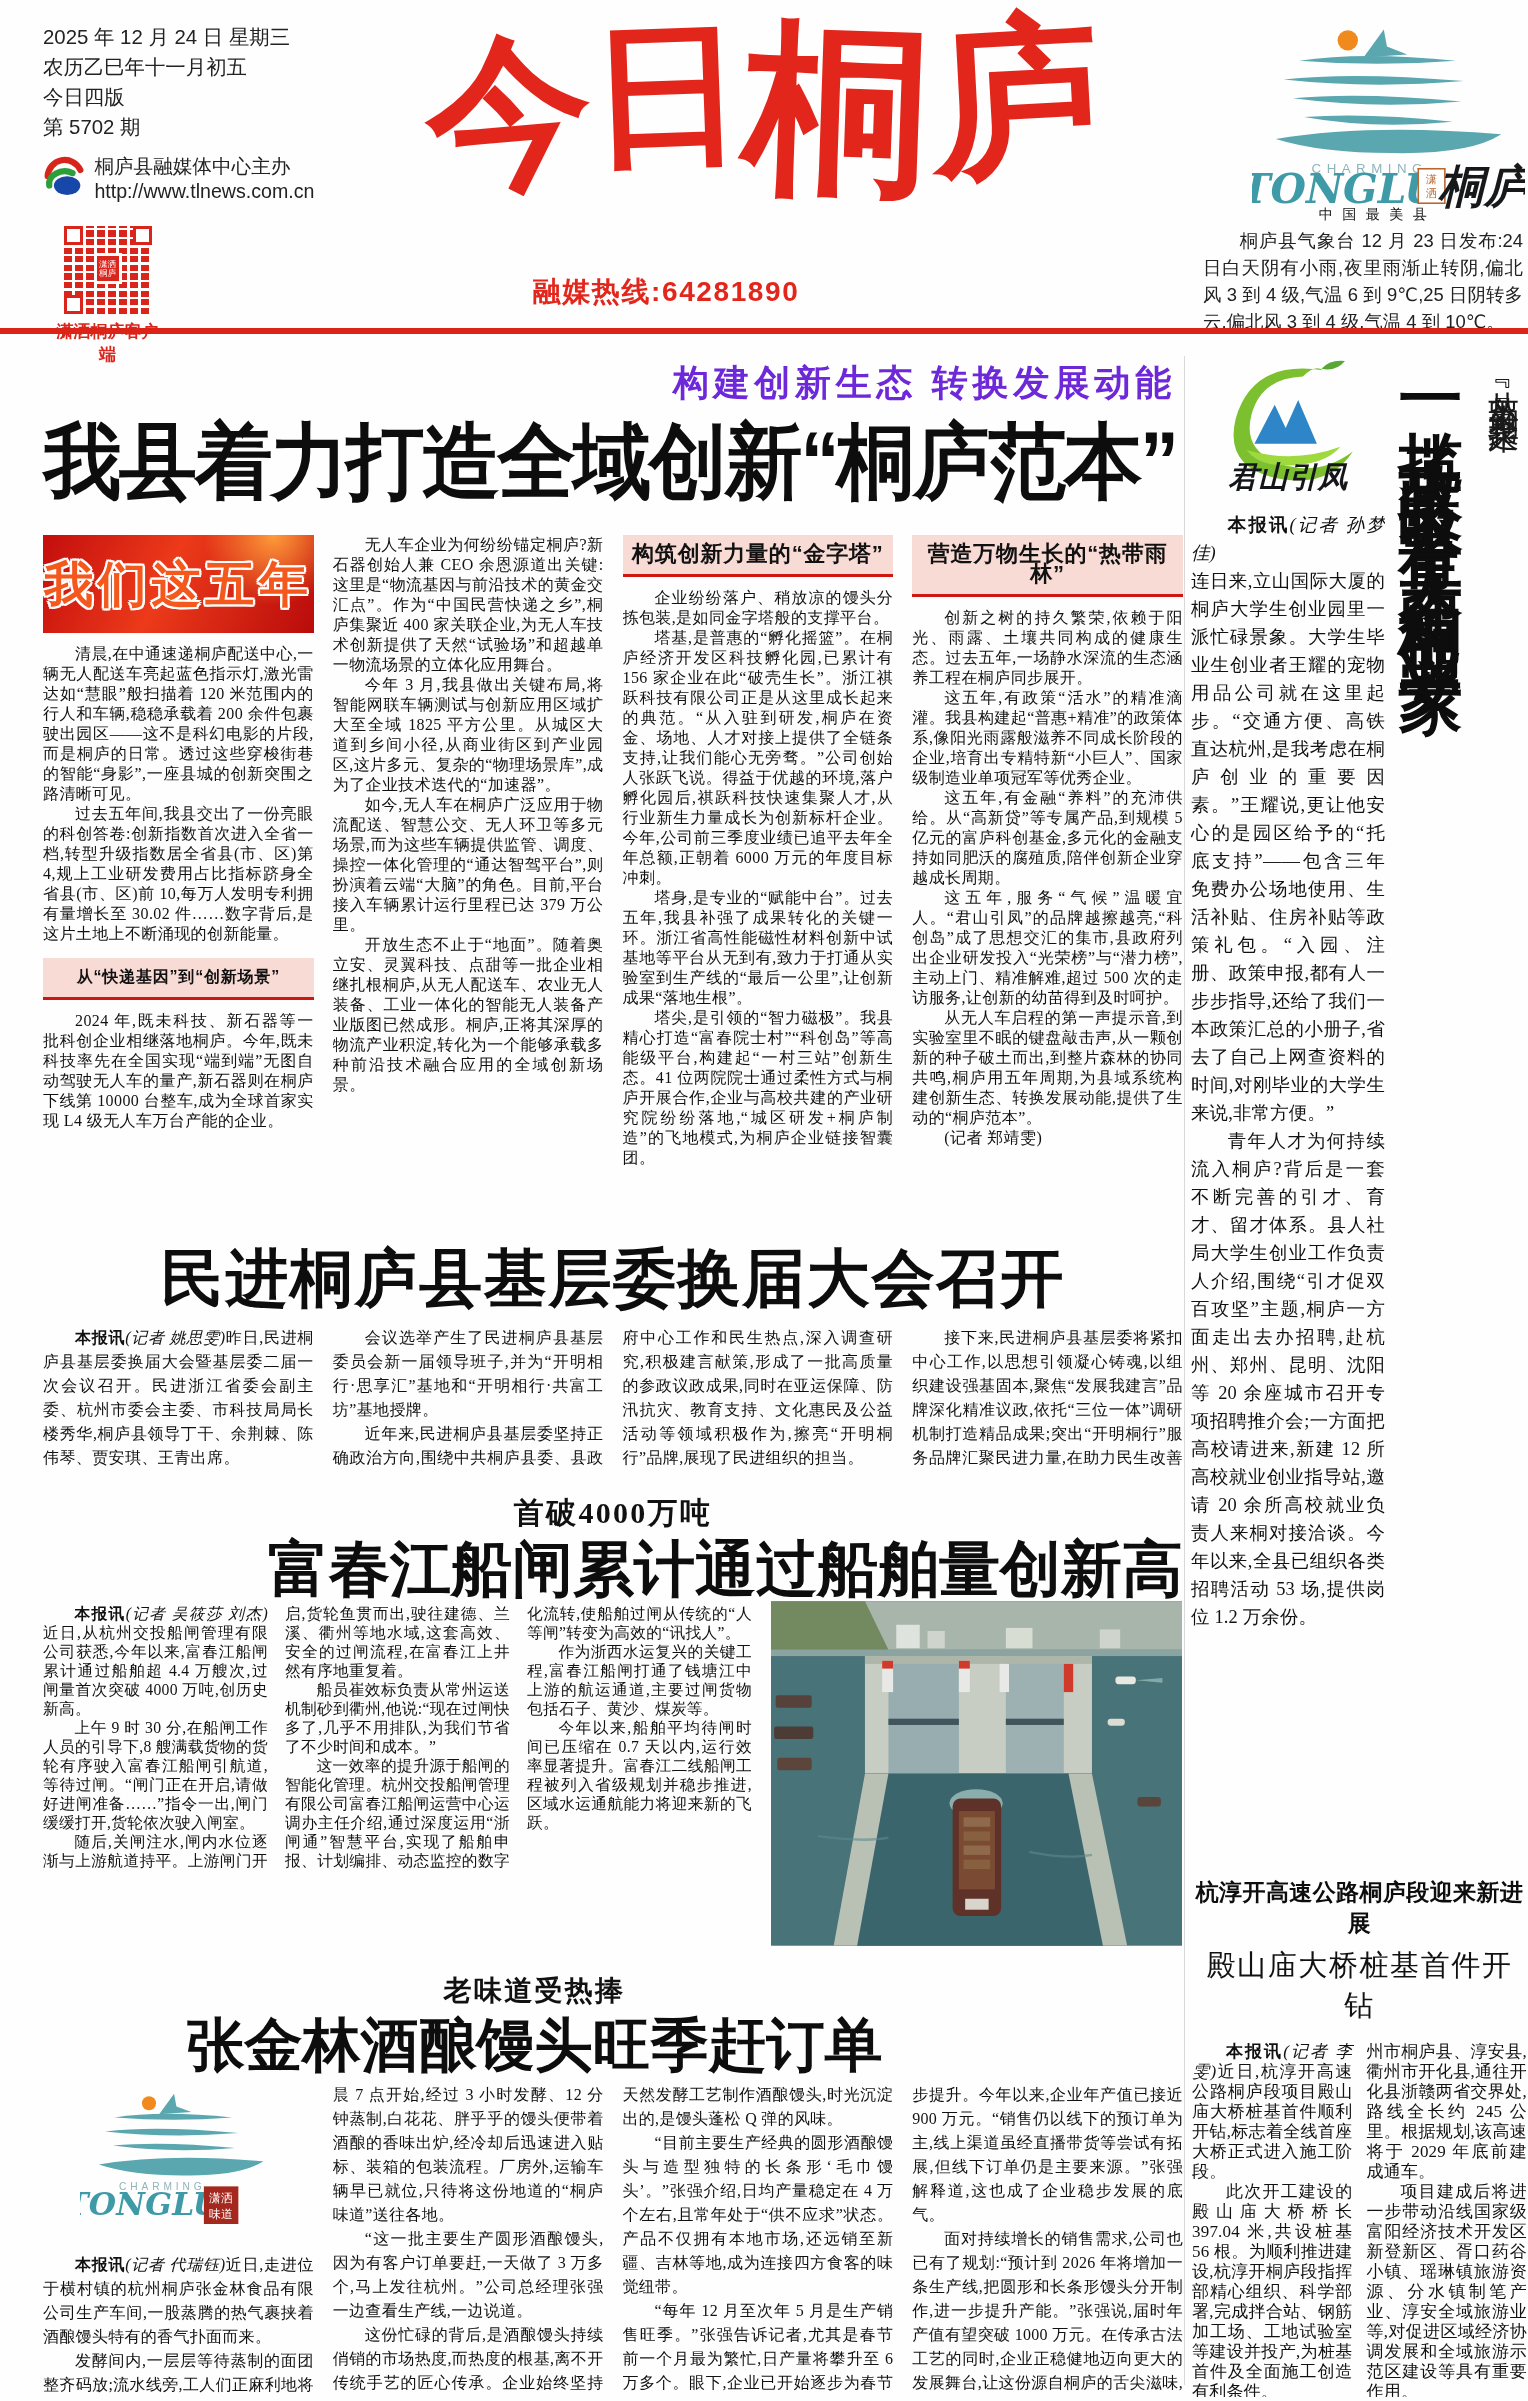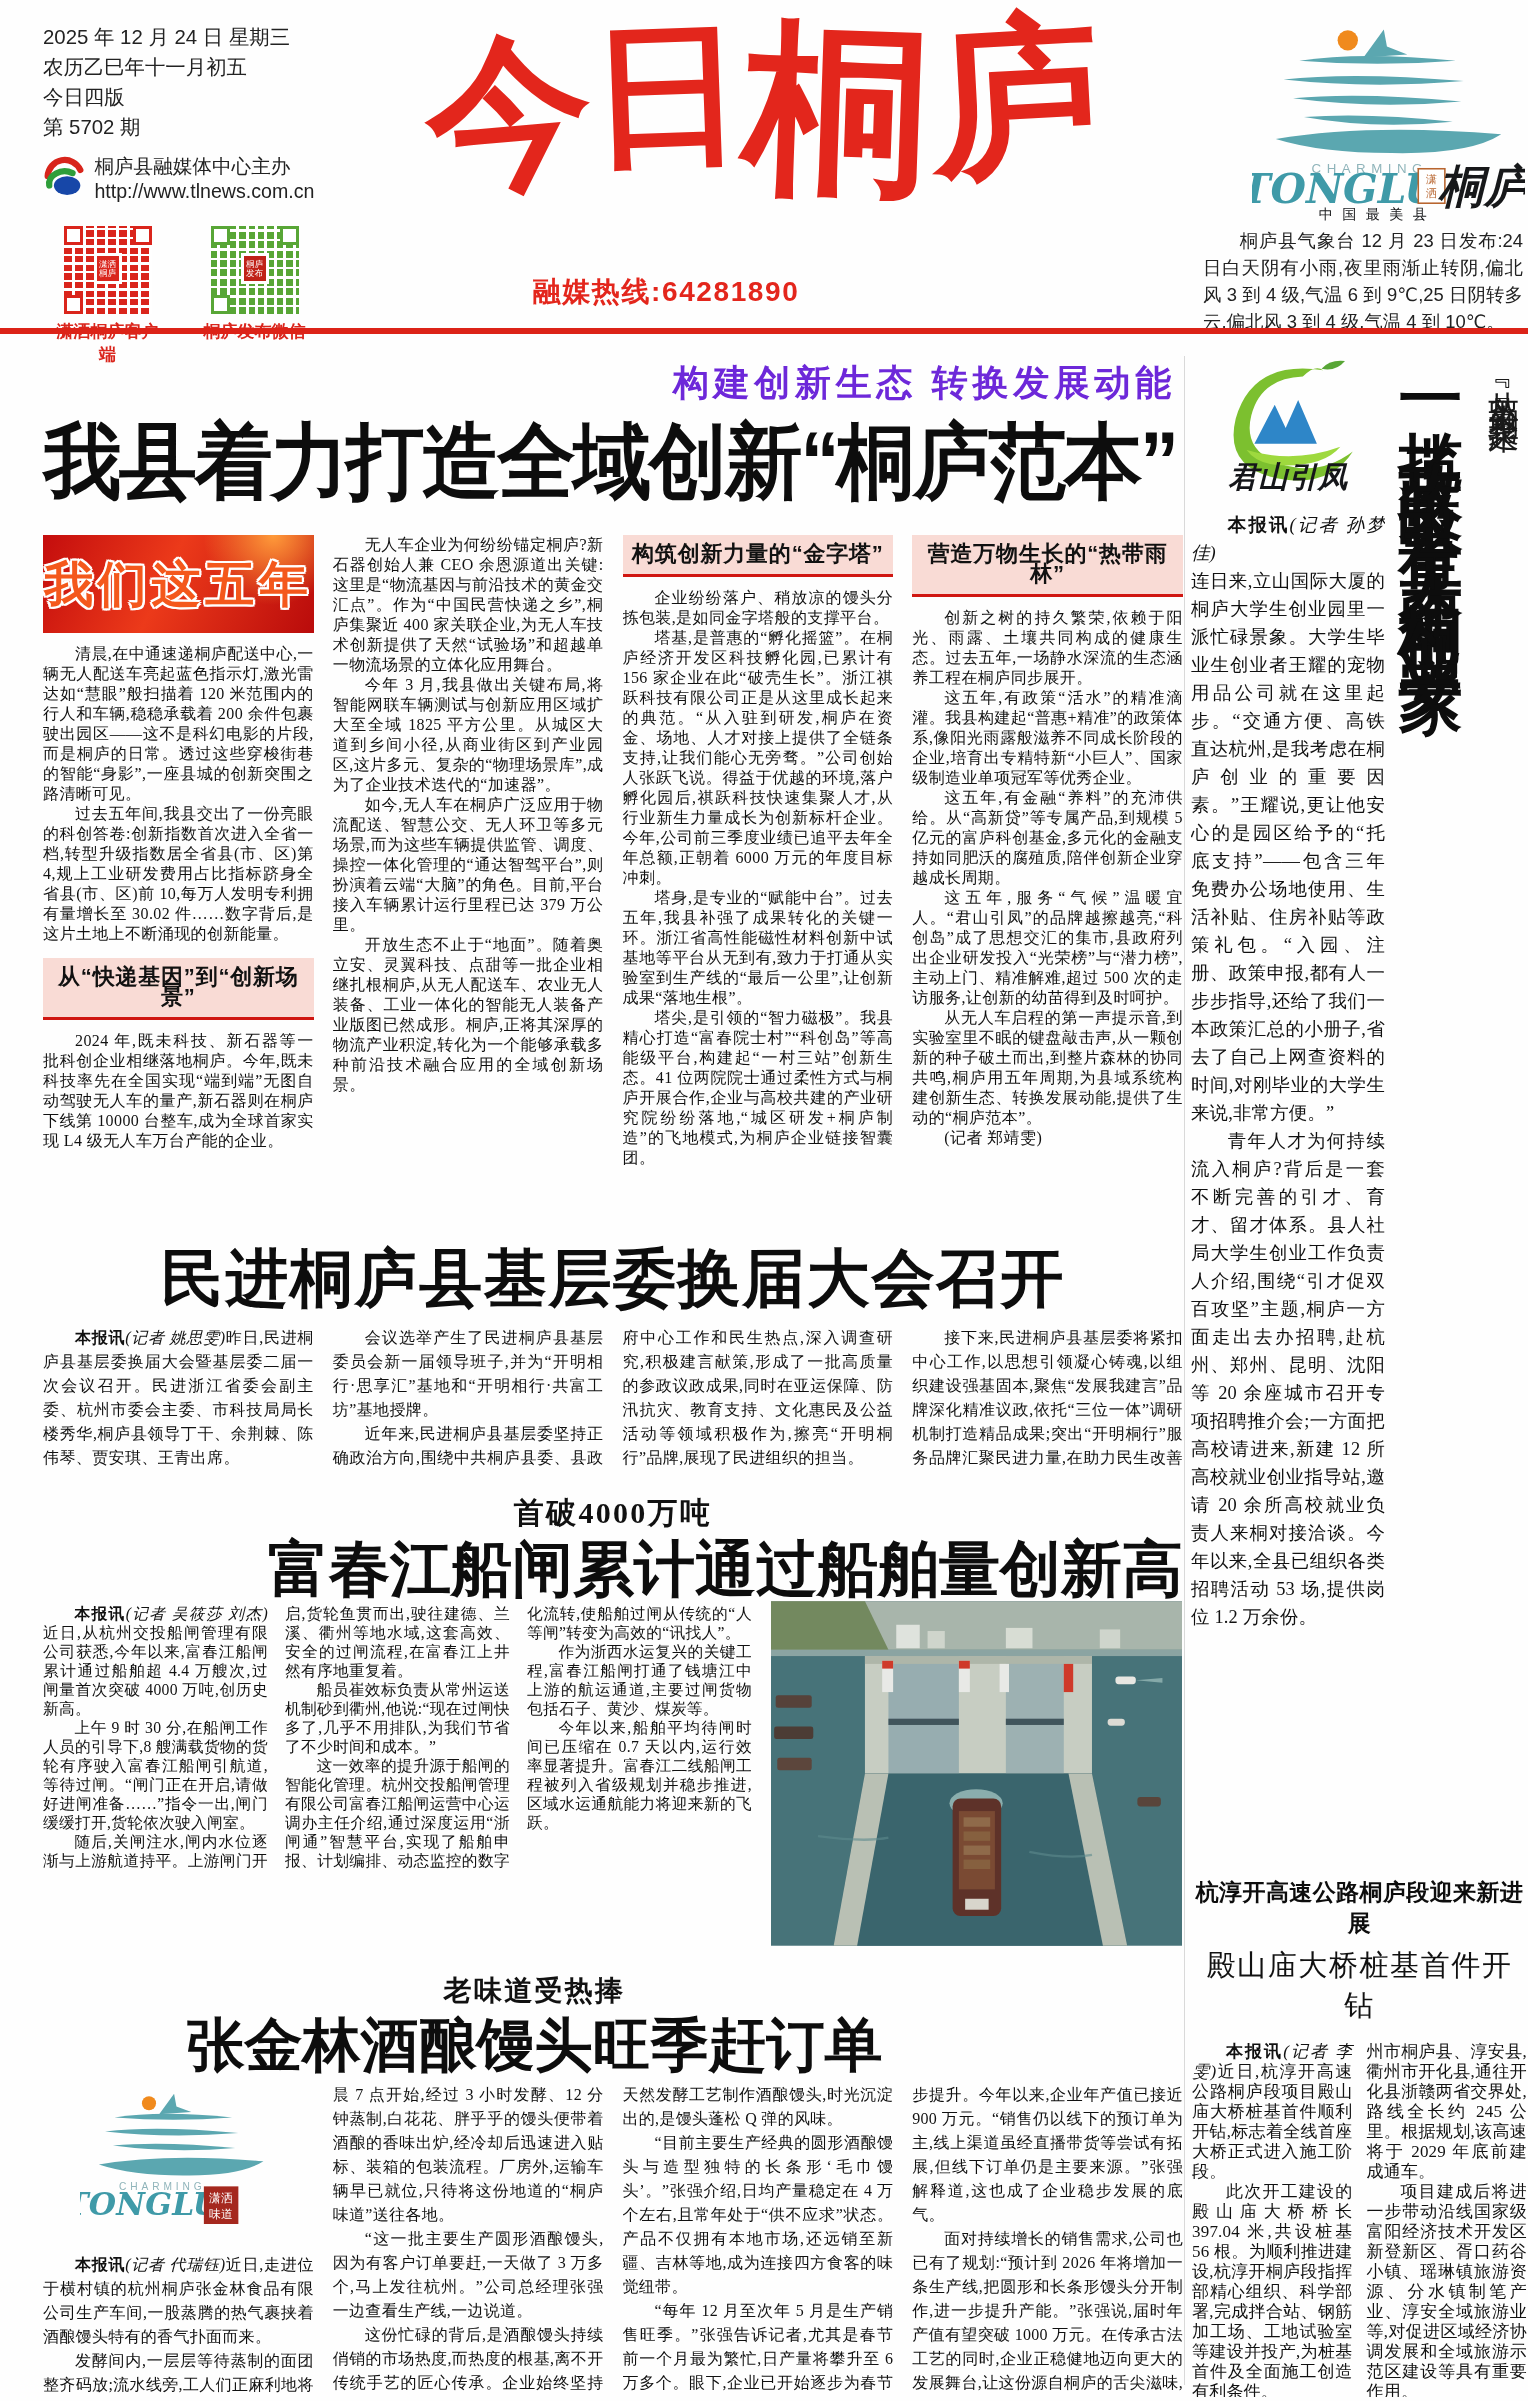--- a/index.html
+++ b/index.html
@@ -56,21 +56,21 @@
   .lead-cols{left:43px;top:535px;width:1140px;height:699px;display:grid;
      grid-template-columns:repeat(4,1fr);gap:19px;overflow:hidden;}
   .lead-cols .col{overflow:hidden;font-size:16px;line-height:20px;letter-spacing:0.4px;}
   .banner5{height:98px;background:
      radial-gradient(circle at 85% 0%,#ff9b3a 0%,rgba(255,155,58,0) 28%),
      linear-gradient(115deg,#c40d0d 0%,#ec3a1a 45%,#b90b0b 100%);
      display:flex;align-items:center;justify-content:center;margin-bottom:11px;}
   .banner5 span{font-size:49px;font-weight:900;color:#f4581c;letter-spacing:4.7px;
      font-family:"Liberation Sans","DejaVu Sans",sans-serif;
      text-shadow:-2.3px 0 #fff,2.3px 0 #fff,0 -2.3px #fff,0 2.3px #fff,-1.6px -1.6px #fff,1.6px 1.6px #fff,-1.6px 1.6px #fff,1.6px -1.6px #fff;}
-  .subhead1{padding:9.4px 0;font-size:22px;margin:14px 0 11px 0;letter-spacing:0.8px;}
+  .subhead1{padding:9.4px 0;font-size:16px;margin:14px 0 11px 0;letter-spacing:0.8px;}
   .tophead{padding:9.4px 0;font-size:22px;margin:0 0 11px 0;letter-spacing:0.8px;}
   .byline{text-align:right;margin-top:4.7px;}
   
   .mj-headline{left:43px;top:1236px;width:1140px;text-align:center;font-size:63px;font-weight:900;
      letter-spacing:1.6px;color:#0d0d0d;}
   .mj-body{left:43px;top:1326px;width:1140px;height:154px;overflow:hidden;
      column-count:4;column-gap:19px;font-size:16px;line-height:24px;letter-spacing:0.4px;}
   
   .sh-kicker{left:43px;top:1493px;width:1140px;text-align:center;font-size:30px;font-weight:bold;letter-spacing:2.3px;}
   .sh-headline{left:43px;top:1529px;width:1140px;text-align:right;font-size:61px;font-weight:900;color:#0d0d0d;}
@@ -133,31 +133,20 @@
     <div class="qr-item">
       <div class="qr redq">
         <span class="finder f-tl"></span>
           <span class="finder f-tr"></span>
           <span class="finder f-bl"></span>
         <span class="qr-seal">
             <span>潇洒桐庐</span>
           </span>
       </div>
       <div class="qr-label sans">潇洒桐庐客户端</div>
-    </div>
-    <div class="qr-item">
-      <div class="qr greenq">
-        <span class="finder f-tl"></span>
-          <span class="finder f-tr"></span>
-          <span class="finder f-bl"></span>
-        <span class="qr-seal">
-            <span>桐庐发布</span>
-          </span>
-      </div>
-      <div class="qr-label sans">桐庐发布微信</div>
     </div>
   </div>
 
   <div class="abs masthead">
     <span class="mh0">今</span><span class="mh1">日</span><span class="mh2">桐</span><span class="mh3">庐</span>
   </div>
   <div class="abs hotline sans">融媒热线:64281890</div>
 
   <div class="abs tlogo-top">
     <svg width="273" height="202" viewBox="0 0 348 258">

